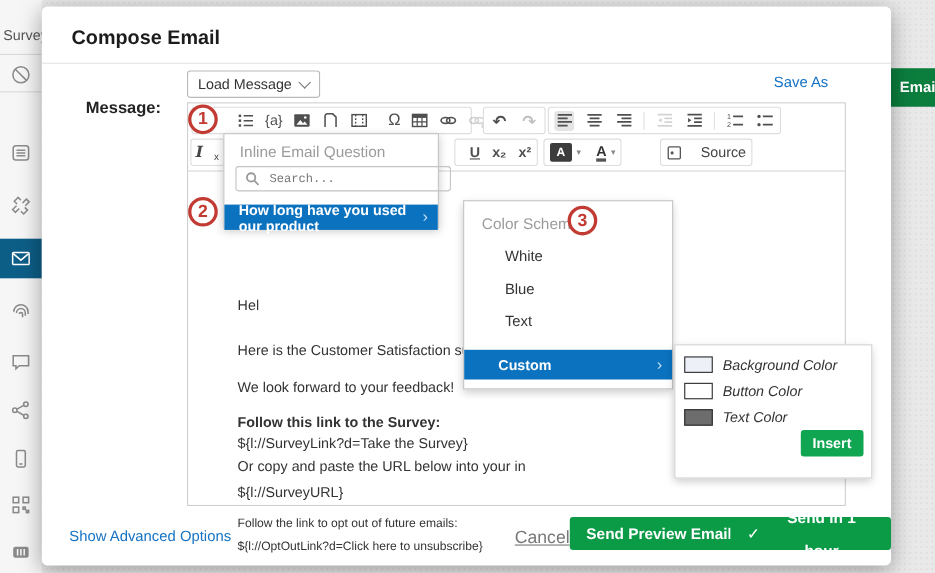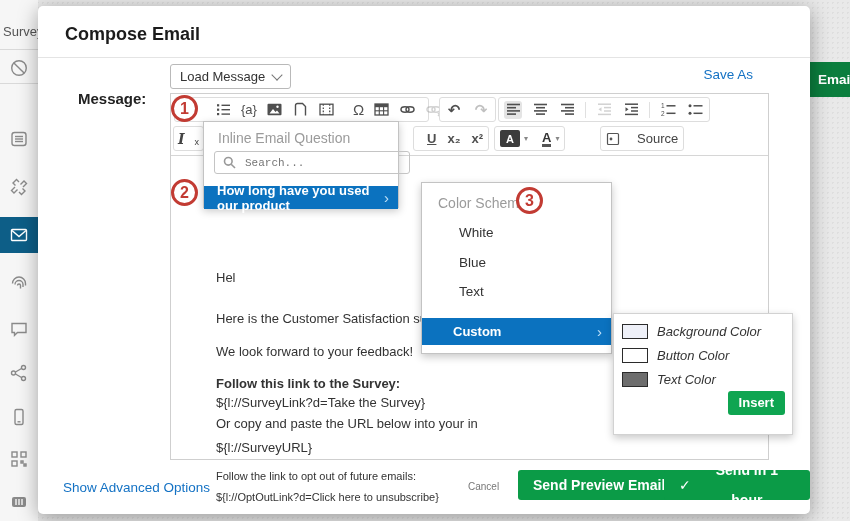--- a/index.html
+++ b/index.html
@@ -77,21 +77,21 @@
 
   
   .badge{position:absolute;width:27px;height:27px;border:3px solid #c23b33;border-radius:50%;background:#fff;
     color:#c23b33;font-size:16px;font-weight:bold;display:flex;align-items:center;justify-content:center;z-index:60;box-sizing:border-box;}
   #badge-1{left:133px;top:89px;}
   #badge-2{left:133px;top:173px;}
   #badge-3{left:478px;top:181px;}
 
   
   #adv-link{left:25px;top:474px;color:#1472c4;font-size:13.5px;}
-  #cancel-btn{left:424px;top:474px;color:#777;font-size:10px;background:none;border:none;font-family:inherit;}
+  #cancel-btn{left:424px;top:474px;color:#777;font-size:16px;background:none;border:none;font-family:inherit;text-decoration:underline;}
   .green-btn{position:absolute;top:464px;height:30px;background:#0b9b47;border:none;border-radius:3px;color:#fff;font-weight:bold;font-size:14px;padding:0 15px;line-height:30px;font-family:inherit;}
   #send-preview{left:480px;}
   #send-hour{left:626px;display:flex;align-items:center;gap:8px;}
 </style>
 </head>
 <body>
 
 <div id="sidebar" class="abs">
   <div id="top-tab">Survey</div>
   <div class="sb-sep" style="top:49px"></div>

